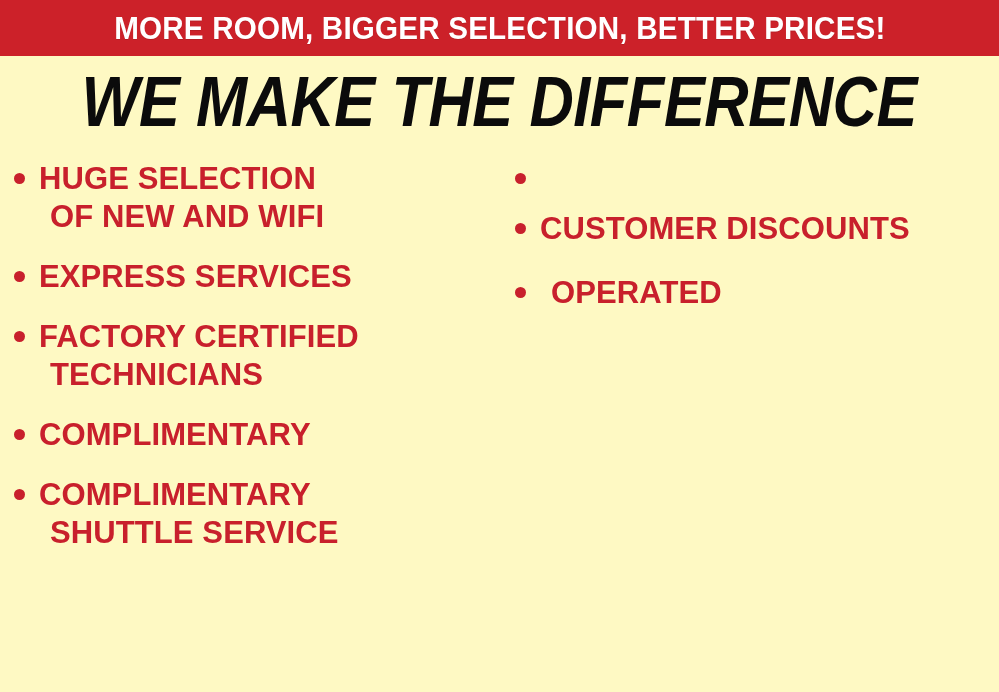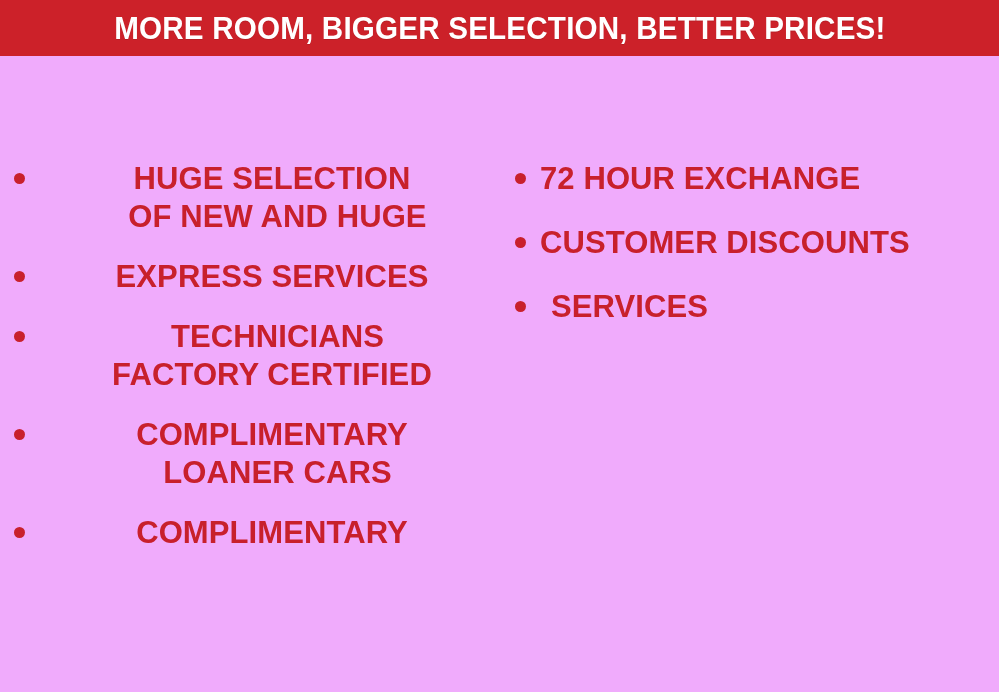--- a/index.html
+++ b/index.html
@@ -11,21 +11,21 @@
     height: 692px;
     background: #ffffff;
     font-family: "Liberation Sans", sans-serif;
     overflow: hidden;
   }
 
   .poster {
     position: relative;
     width: 999px;
     height: 692px;
-    background: #f0abfc;
+    background: #fef9c3;
     box-sizing: border-box;
     padding-left: 16px;
   }
 
   
   .banner {
     position: absolute;
     left: 0;
     top: 0;
     width: 999px;
@@ -84,21 +84,20 @@
     display: flex;
     align-items: flex-start;
   }
   .col {
     box-sizing: border-box;
   }
   .col-left {
     width: 505px;
     padding-left: 14px;
     padding-top: 10px;
-    text-align: center;
   }
   .col-right {
     width: 494px;
     padding-left: 10px;
     padding-top: 10px;
   }
 
   .bullet-item {
     display: flex;
     align-items: flex-start;
@@ -138,72 +137,74 @@
 </style>
 </head>
 <body>
 
 <div class="poster">
 
   <div class="banner">
     <span class="banner-text">MORE ROOM, BIGGER SELECTION, BETTER PRICES!</span>
   </div>
 
+  <div class="headline-wrap">
+    <span class="headline">WE MAKE THE DIFFERENCE</span>
+  </div>
 
   <div class="columns">
     <div class="col col-left">
         <div class="bullet-item">
           <span class="bullet-dot"></span>
           <div class="bullet-lines">
             <div class="bullet-line">HUGE SELECTION</div>
-            <div class="bullet-line indent">OF NEW AND HUGE</div>
+            <div class="bullet-line indent">OF NEW AND WIFI</div>
           </div>
         </div>
         <div class="bullet-item">
           <span class="bullet-dot"></span>
           <div class="bullet-lines">
             <div class="bullet-line">EXPRESS SERVICES</div>
           </div>
         </div>
         <div class="bullet-item">
           <span class="bullet-dot"></span>
           <div class="bullet-lines">
+            <div class="bullet-line">FACTORY CERTIFIED</div>
             <div class="bullet-line indent">TECHNICIANS</div>
-            <div class="bullet-line">FACTORY CERTIFIED</div>
           </div>
         </div>
         <div class="bullet-item">
           <span class="bullet-dot"></span>
           <div class="bullet-lines">
             <div class="bullet-line">COMPLIMENTARY</div>
-            <div class="bullet-line indent">LOANER CARS</div>
           </div>
         </div>
         <div class="bullet-item">
           <span class="bullet-dot"></span>
           <div class="bullet-lines">
             <div class="bullet-line">COMPLIMENTARY</div>
+            <div class="bullet-line indent">SHUTTLE SERVICE</div>
           </div>
         </div>
       </div>
     <div class="col col-right">
         <div class="bullet-item">
           <span class="bullet-dot"></span>
           <div class="bullet-lines">
-            <div class="bullet-line">72 HOUR EXCHANGE</div>
           </div>
         </div>
         <div class="bullet-item">
           <span class="bullet-dot"></span>
           <div class="bullet-lines">
             <div class="bullet-line">CUSTOMER DISCOUNTS</div>
           </div>
         </div>
         <div class="bullet-item">
           <span class="bullet-dot"></span>
           <div class="bullet-lines">
-            <div class="bullet-line indent">SERVICES</div>
+            <div class="bullet-line indent">OPERATED</div>
           </div>
         </div>
       </div>
   </div>
 
 </div>
 
 </body></html>

